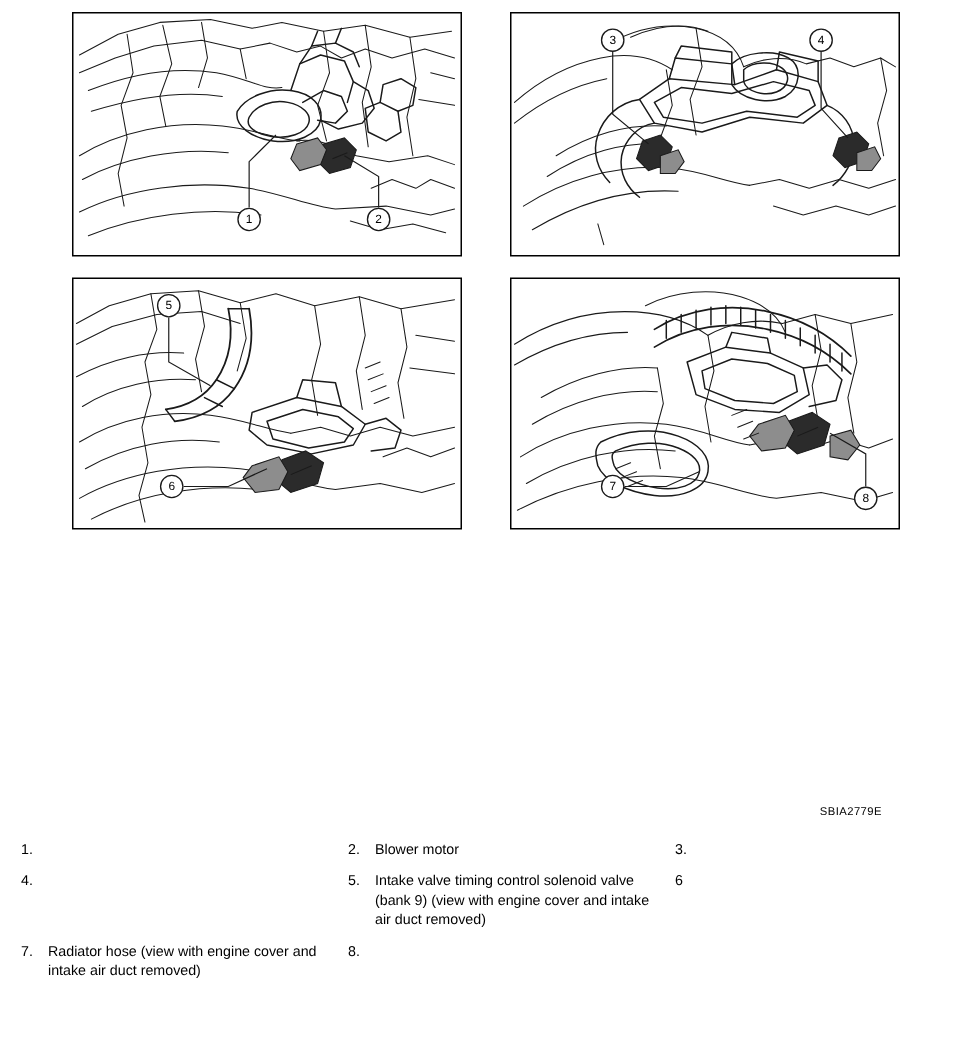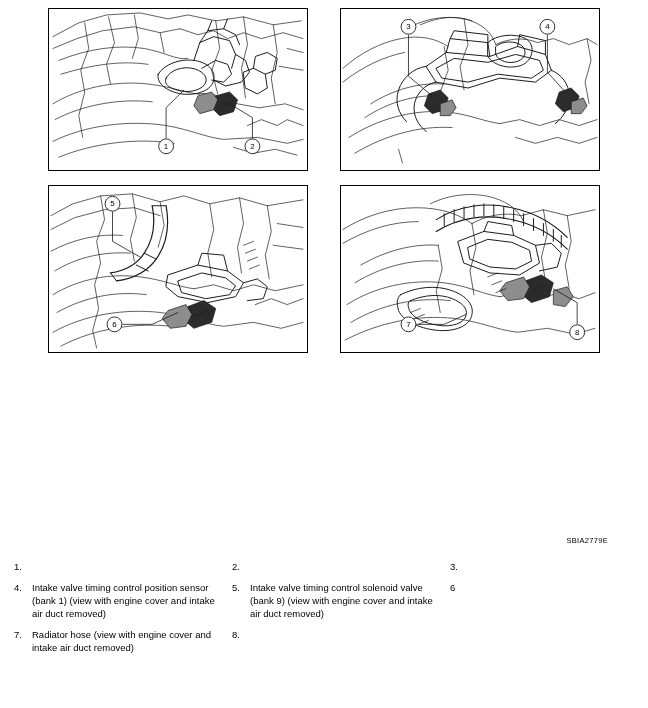--- a/index.html
+++ b/index.html
@@ -53,21 +53,21 @@
     font-family: "Liberation Sans", sans-serif;
     font-size: 8px;
     fill: #000;
     text-anchor: middle;
     dominant-baseline: central;
   }
 
   
   .fig-code {
     position: absolute;
-    right: 40px;
+    right: 60px;
     top: 536px;
     font-size: 7.5px;
     letter-spacing: 0.3px;
     font-family: "Liberation Sans", sans-serif;
     color: #000;
     white-space: nowrap;
     margin-left: 36px;
   }
 
   
@@ -359,30 +359,30 @@
   <div class="fig-code">SBIA2779E</div>
 
   <div class="legend">
 
     <div class="legend-row">
       <div class="legend-cell c1">
         <div class="legend-num">1.</div>
       </div>
       <div class="legend-cell c2">
         <div class="legend-num">2.</div>
+        <div class="legend-text">Blower motor</div>
       </div>
       <div class="legend-cell c3">
         <div class="legend-num">3.</div>
       </div>
     </div>
 
     <div class="legend-row">
       <div class="legend-cell c1">
         <div class="legend-num">4.</div>
-        <div class="legend-text">Intake valve timing control position sensor (bank 1) (view with engine cover and intake air duct removed)</div>
       </div>
       <div class="legend-cell c2">
         <div class="legend-num">5.</div>
         <div class="legend-text">Intake valve timing control solenoid valve (bank 9) (view with engine cover and intake air duct removed)</div>
       </div>
       <div class="legend-cell c3">
         <div class="legend-num">6</div>
       </div>
     </div>
 

